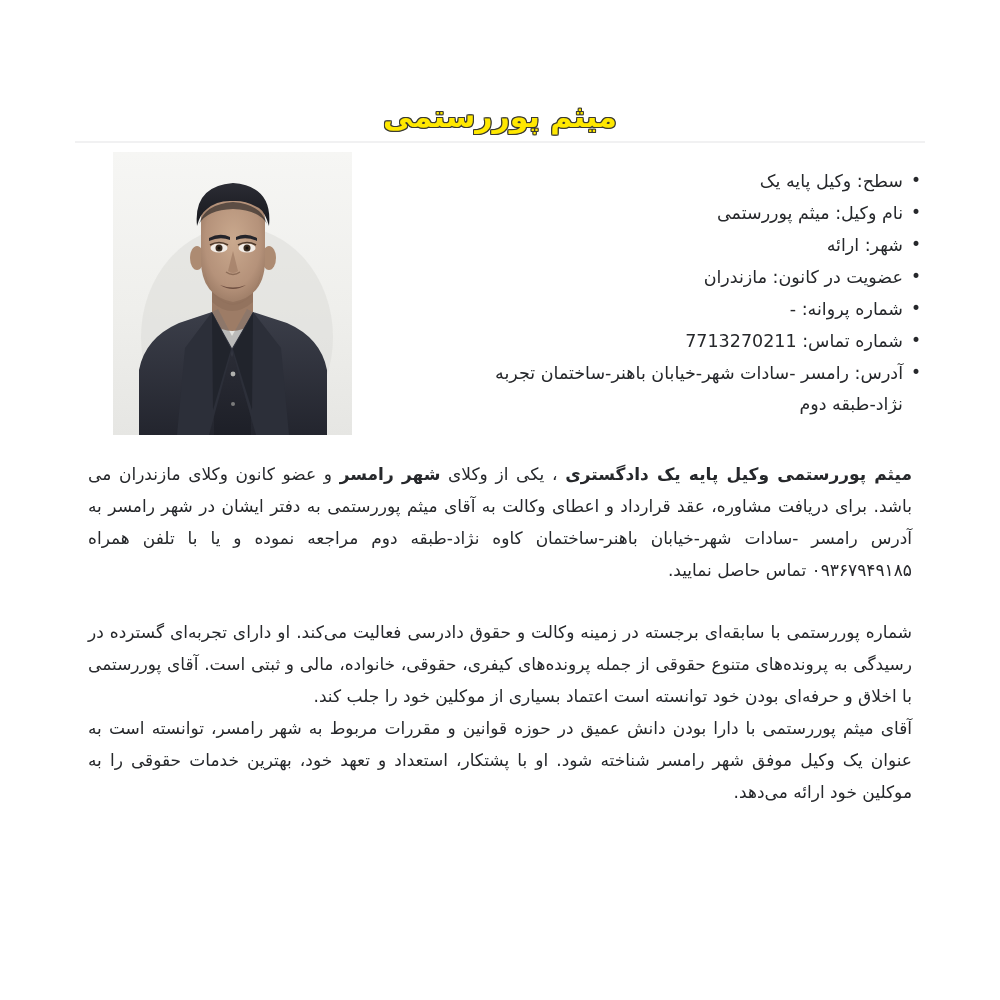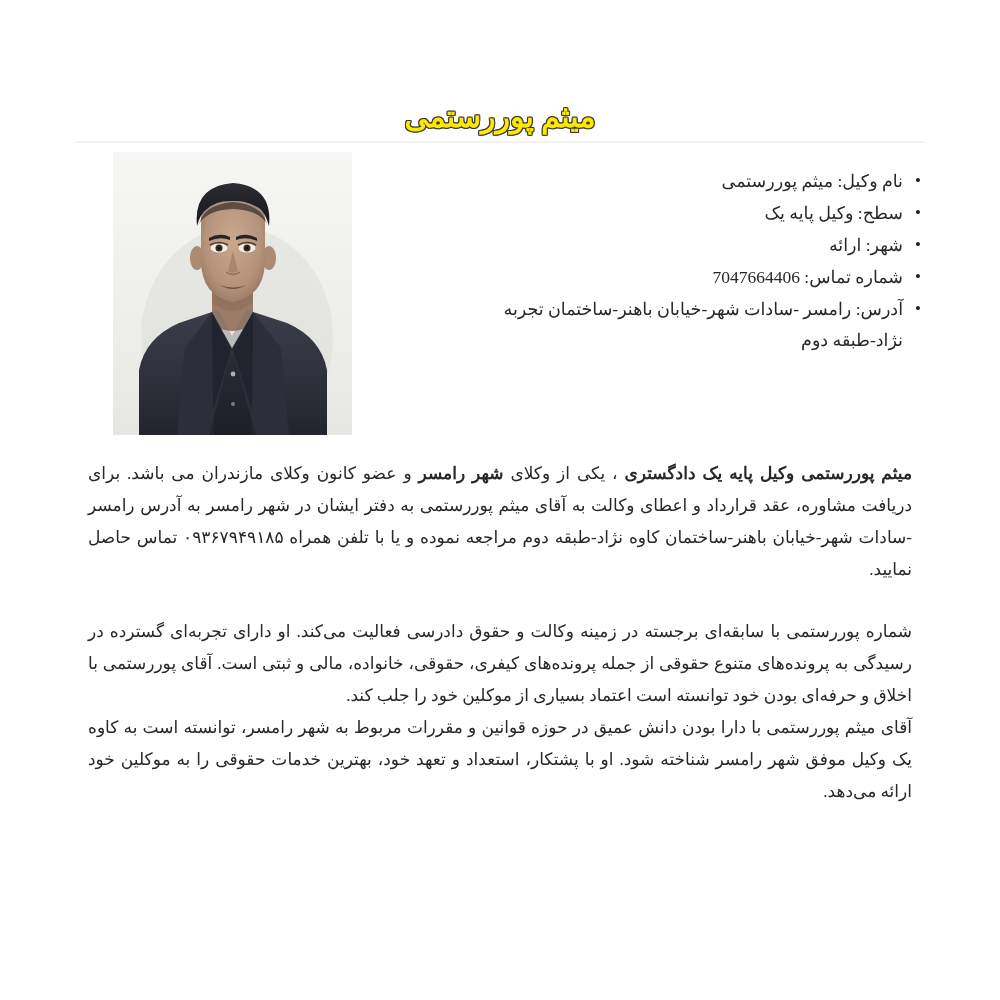--- a/index.html
+++ b/index.html
@@ -15,21 +15,20 @@
     font-family: "DejaVu Sans", "Liberation Sans", sans-serif;
     color: #26282b;
     direction: rtl;
   }
 
   .page {
     position: relative;
     width: 1000px;
     height: 976px;
     box-sizing: border-box;
-    font-family: Liberation Serif, serif;
   }
 
   
   .title-wrap {
     position: absolute;
     top: 78px;
     left: 0;
     width: 1000px;
     text-align: center;
   }
@@ -205,34 +204,36 @@
       <path d="M120 99 L115 119 Q120 123 125 119 Z" fill="#a6836b" opacity="0.85"></path>
       <path d="M113 120 Q120 125 127 120" stroke="#8d6d58" stroke-width="1.4" fill="none"></path>
 
       <path d="M107 133 Q120 138 133 133 Q120 141 107 133 Z" fill="#6f4f41"></path>
 
       <path d="M92 120 Q96 148 120 152 Q144 148 148 120 Q142 150 120 153 Q98 150 92 120 Z" fill="#8d6d58" opacity="0.35"></path>
     </svg>
   </div>
 
   <ul class="info-list">
+    <li>سطح: وکیل پایه یک</li>
     <li>نام وکیل: میثم پوررستمی</li>
-    <li>سطح: وکیل پایه یک</li>
     <li>شهر: ارائه</li>
-    <li>شماره تماس: 7047664406</li>
+    <li>عضویت در کانون: مازندران</li>
+    <li>شماره پروانه: -</li>
+    <li>شماره تماس: 7713270211</li>
     <li>آدرس: رامسر -سادات شهر-خیابان باهنر-ساختمان تجربه نژاد-طبقه دوم</li>
   </ul>
 
   <div class="body-copy">
 
     <p class="lead">
       <b>میثم پوررستمی وکیل پایه یک دادگستری</b><span> ، یکی از وکلای </span><b>شهر رامسر</b><span> و عضو کانون وکلای مازندران می باشد.</span>
       <span>برای دریافت مشاوره، عقد قرارداد و اعطای وکالت به آقای میثم پوررستمی به دفتر ایشان در شهر رامسر به آدرس رامسر -سادات شهر-خیابان باهنر-ساختمان کاوه نژاد-طبقه دوم مراجعه نموده و یا با تلفن همراه ۰۹۳۶۷۹۴۹۱۸۵ تماس حاصل نمایید.</span>
     </p>
 
     <div class="para-block">
       <p>شماره پوررستمی با سابقه‌ای برجسته در زمینه وکالت و حقوق دادرسی فعالیت می‌کند. او دارای تجربه‌ای گسترده در رسیدگی به پرونده‌های متنوع حقوقی از جمله پرونده‌های کیفری، حقوقی، خانواده، مالی و ثبتی است. آقای پوررستمی با اخلاق و حرفه‌ای بودن خود توانسته است اعتماد بسیاری از موکلین خود را جلب کند.</p>
-      <p>آقای میثم پوررستمی با دارا بودن دانش عمیق در حوزه قوانین و مقررات مربوط به شهر رامسر، توانسته است به کاوه یک وکیل موفق شهر رامسر شناخته شود. او با پشتکار، استعداد و تعهد خود، بهترین خدمات حقوقی را به موکلین خود ارائه می‌دهد.</p>
+      <p>آقای میثم پوررستمی با دارا بودن دانش عمیق در حوزه قوانین و مقررات مربوط به شهر رامسر، توانسته است به عنوان یک وکیل موفق شهر رامسر شناخته شود. او با پشتکار، استعداد و تعهد خود، بهترین خدمات حقوقی را به موکلین خود ارائه می‌دهد.</p>
     </div>
 
   </div>
 
 </div>
 
 </body></html>

